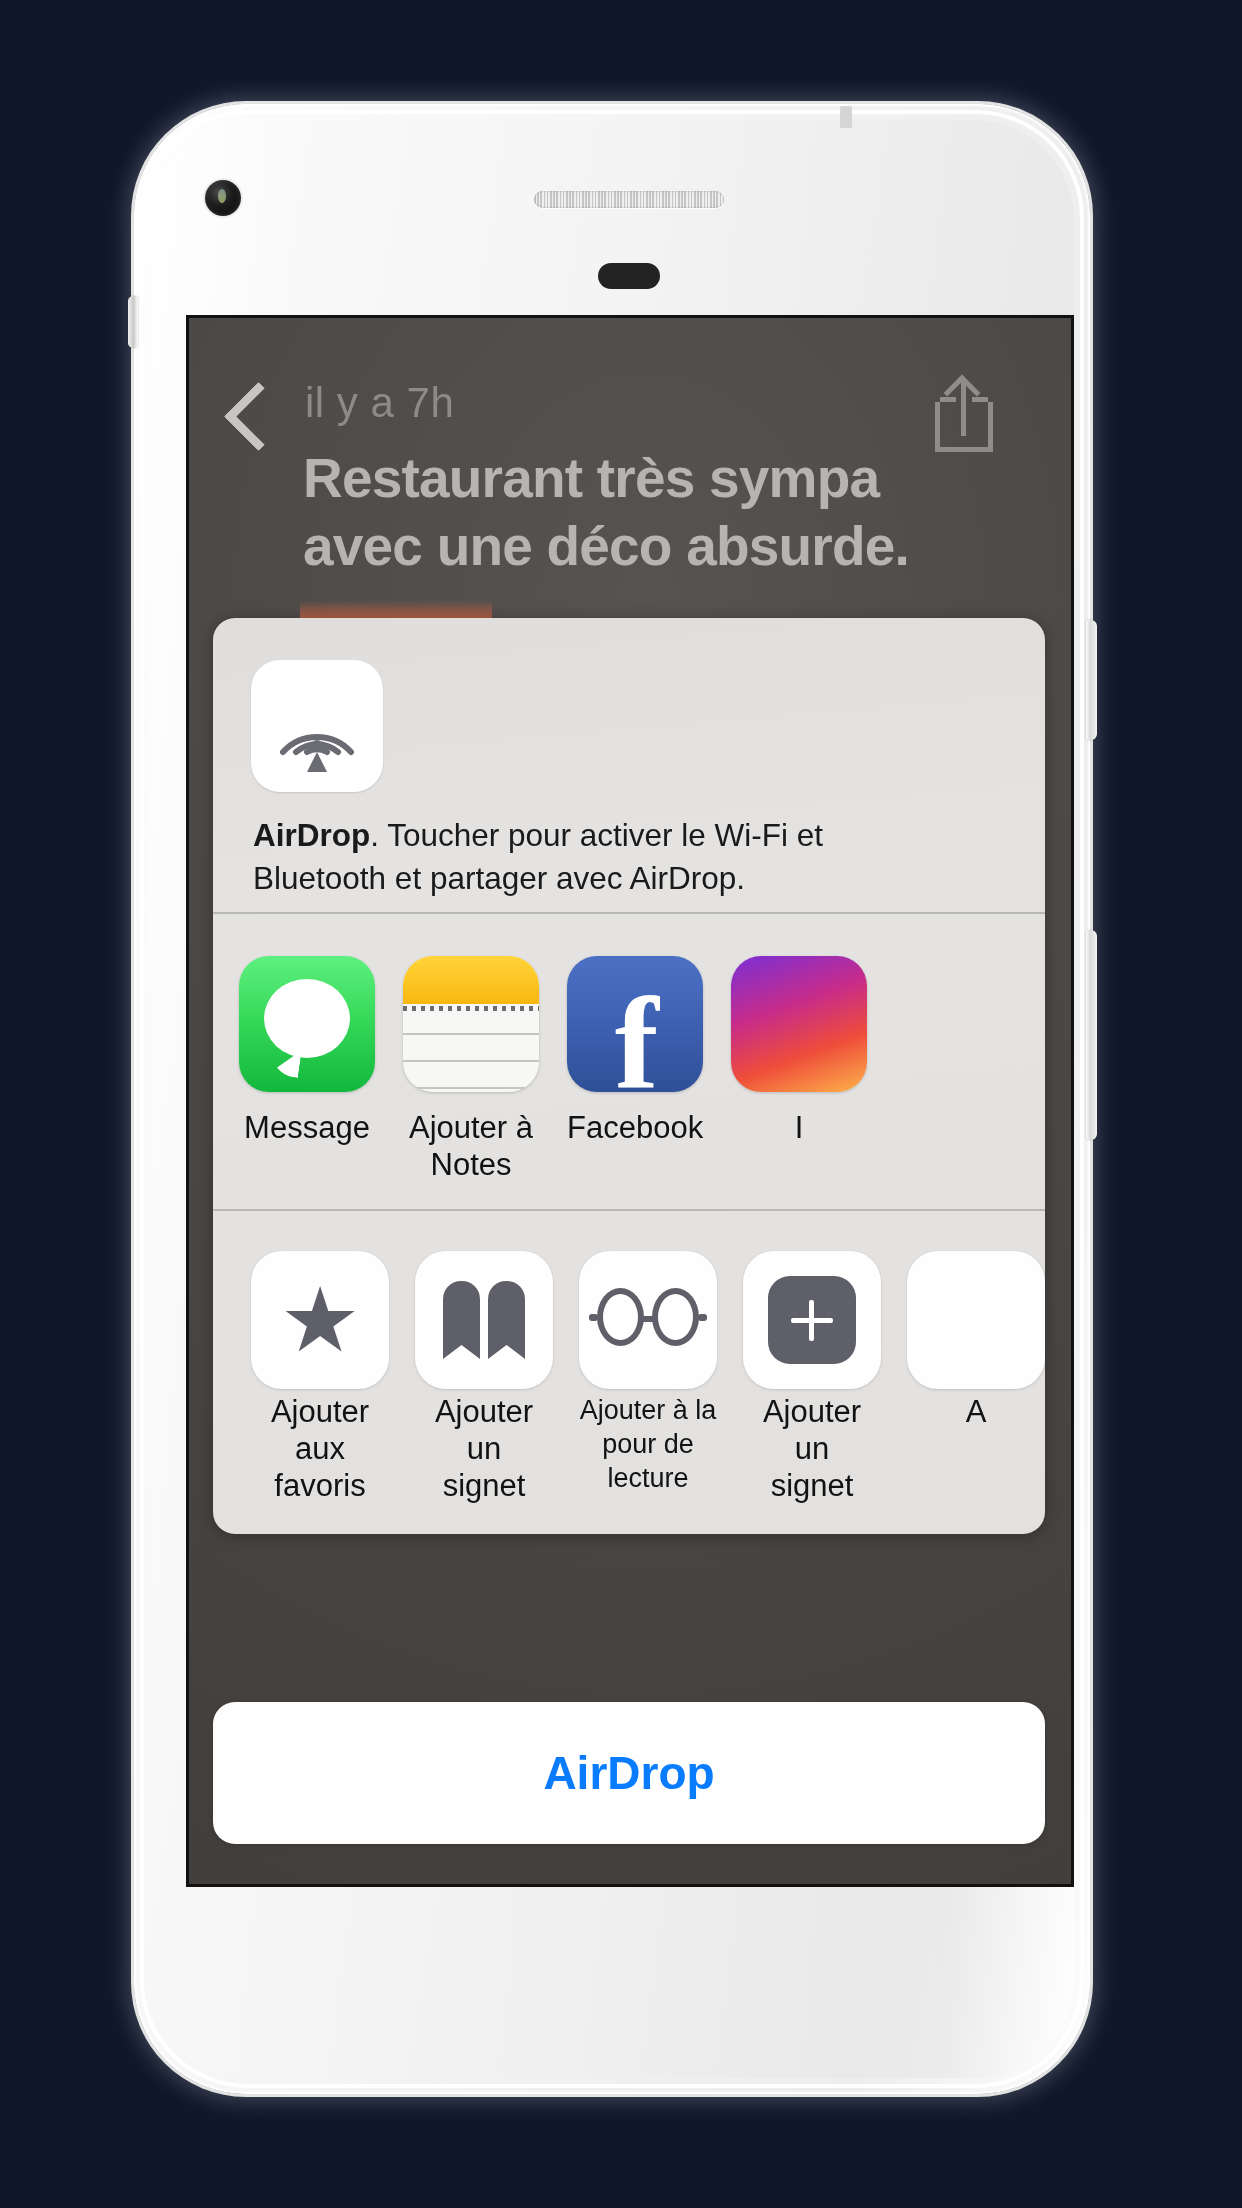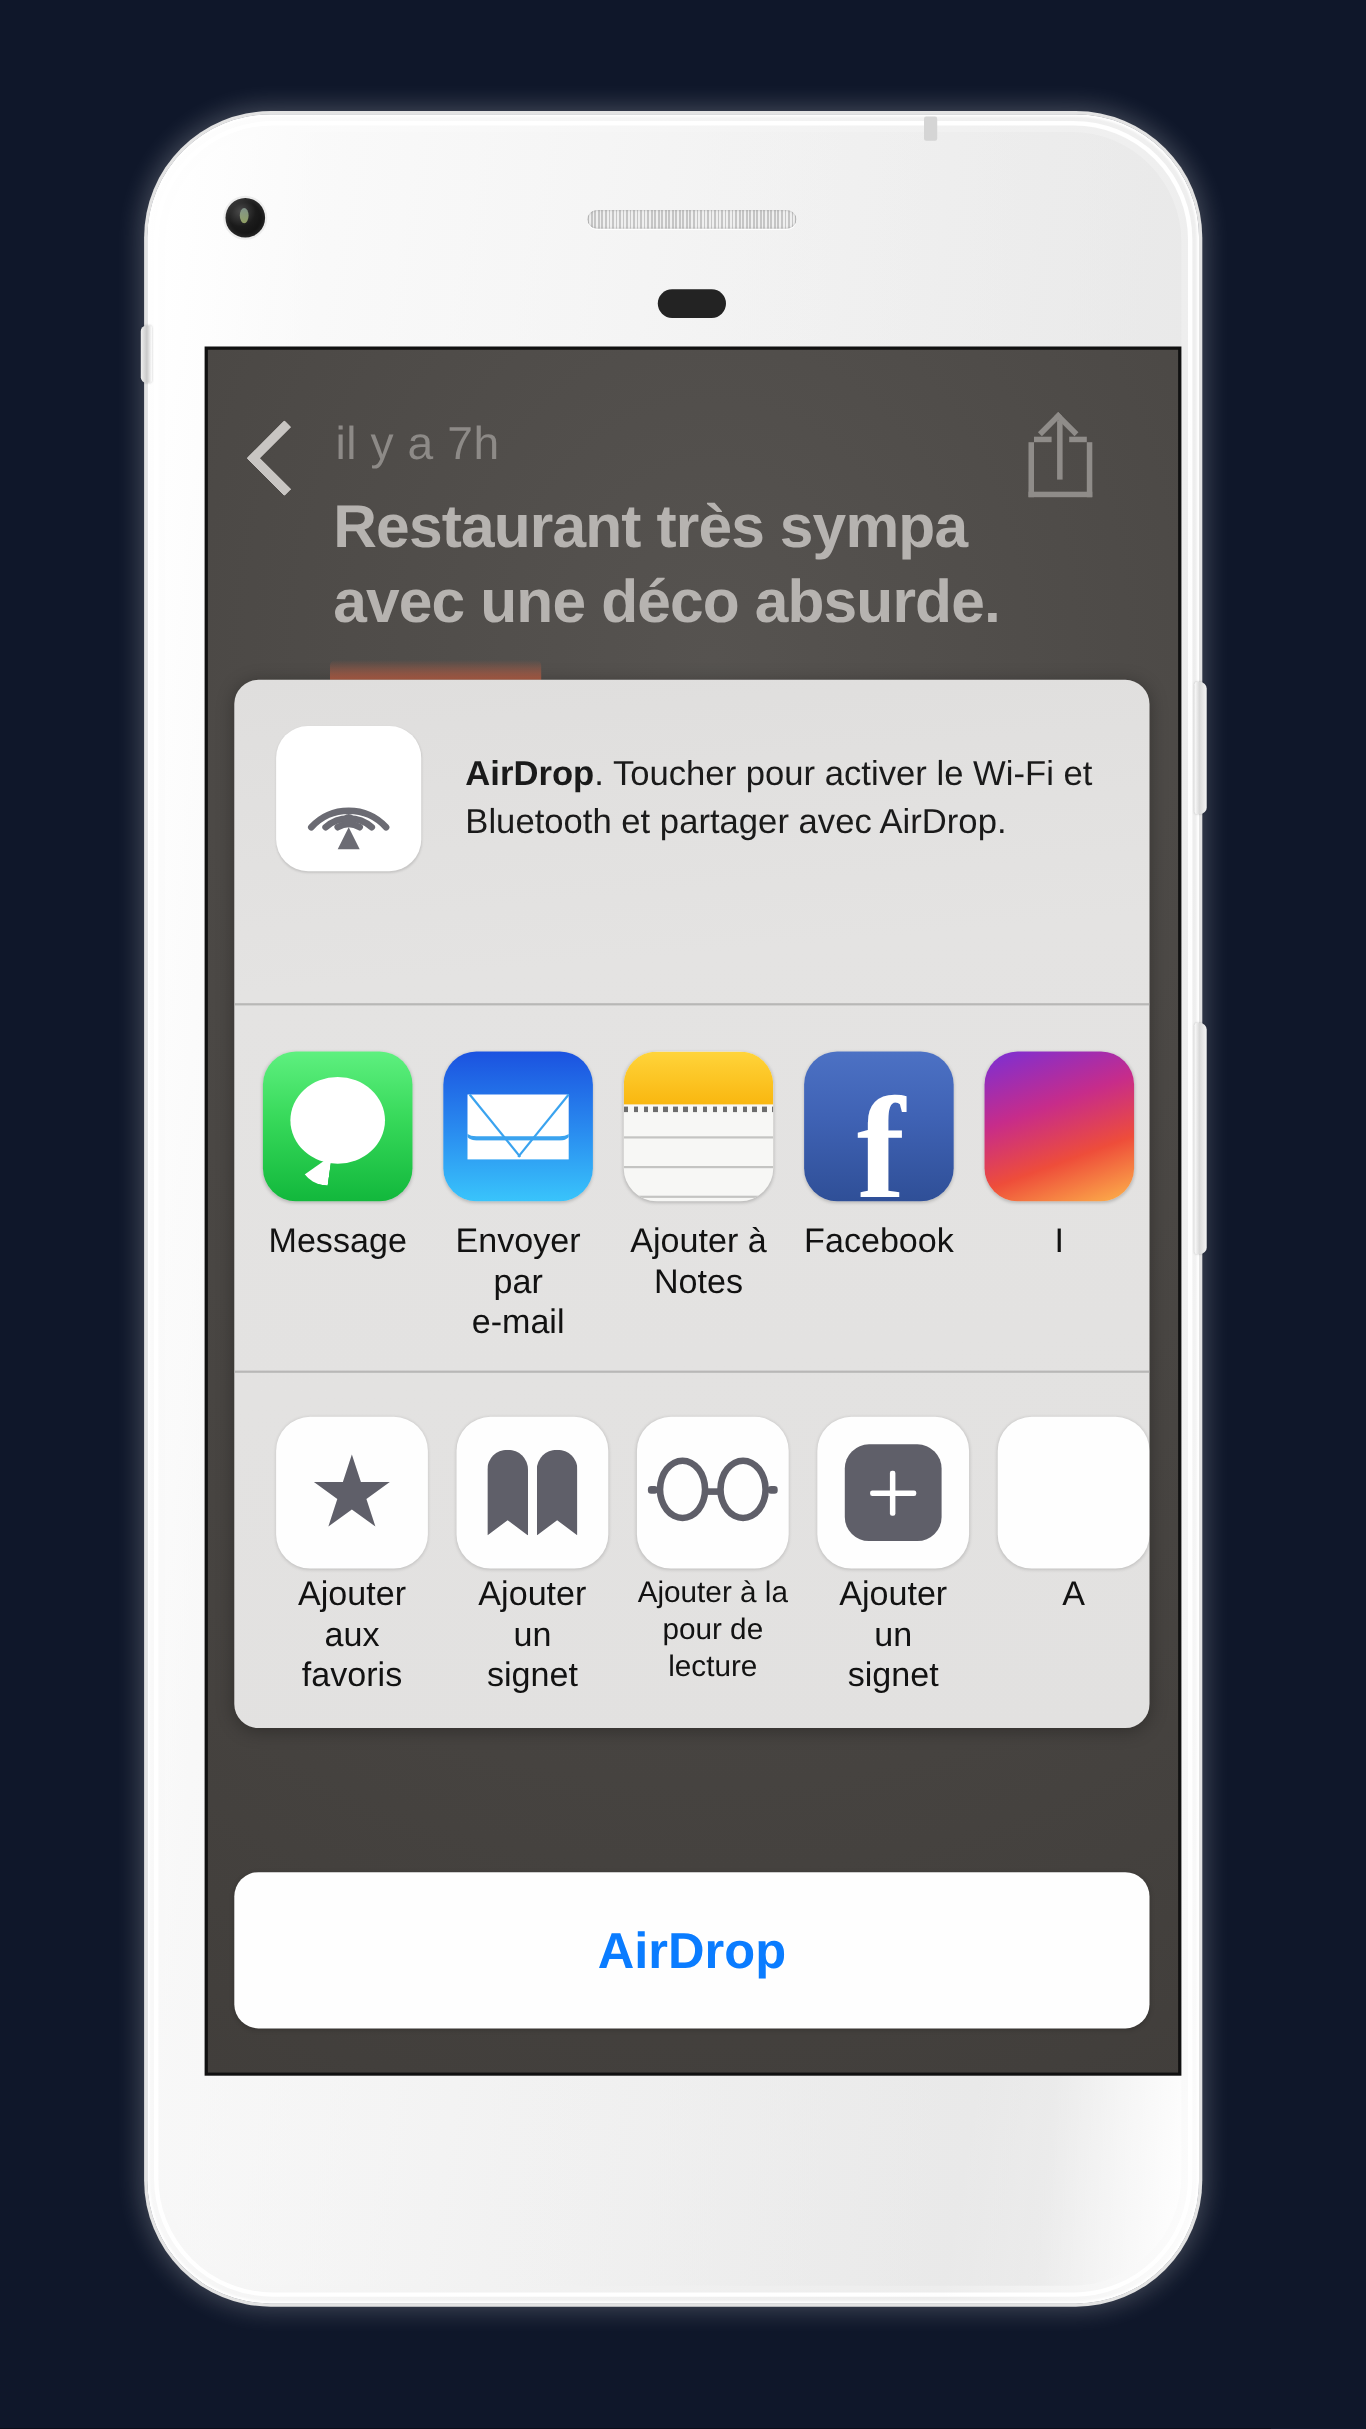--- a/index.html
+++ b/index.html
@@ -235,20 +235,21 @@
     opacity: 0.9;
   }
 
   
   .airdrop-row {
     display: flex;
     align-items: flex-start;
     padding: 42px 0 0 0;
     height: 294px;
     box-sizing: border-box;
+    flex-direction: column;
   }
   .airdrop-icon {
     width: 132px; height: 132px;
     margin-left: 38px;
     border-radius: 29px;
     background: #ffffff;
     box-shadow: 0 1px 2px rgba(0,0,0,0.12);
     display: flex;
     align-items: center;
     justify-content: center;
@@ -523,30 +524,20 @@
       <div class="apps-row">
 
         <div class="app-cell">
           <div class="app-icon ic-messages">
             <div class="bubble"></div>
               <div class="tail"></div>
           </div>
           <div class="app-label">Message</div>
         </div>
 
-        <div class="app-cell">
-          <div class="app-icon ic-mail">
-            <div class="env"></div>
-            <div class="flapA"></div>
-              <div class="flapB"></div>
-            <div class="vee"></div>
-          </div>
-          <div class="app-label">Envoyer par
-e-mail</div>
-        </div>
 
         <div class="app-cell">
           <div class="app-icon ic-notes">
             <div class="hdr"></div>
               <div class="perf"></div>
             <div class="ln" style="top:77px"></div>
             <div class="ln" style="top:104px"></div>
             <div class="ln" style="top:131px"></div>
           </div>
           <div class="app-label">Ajouter à

